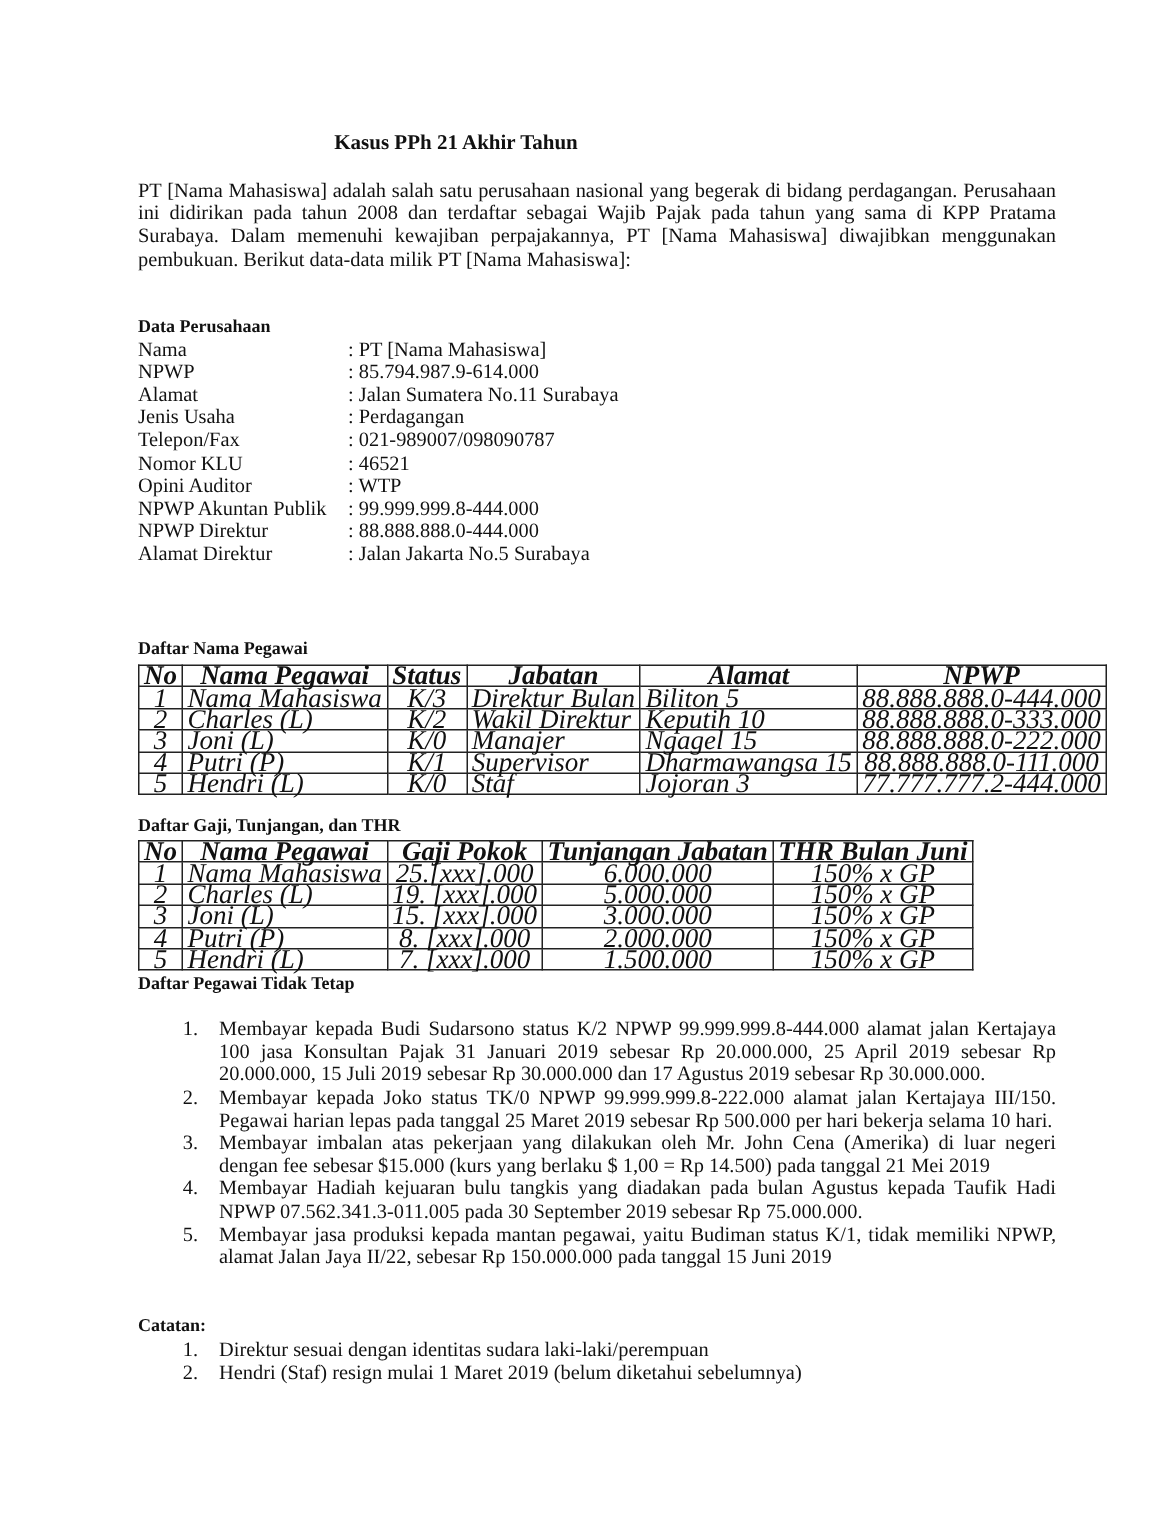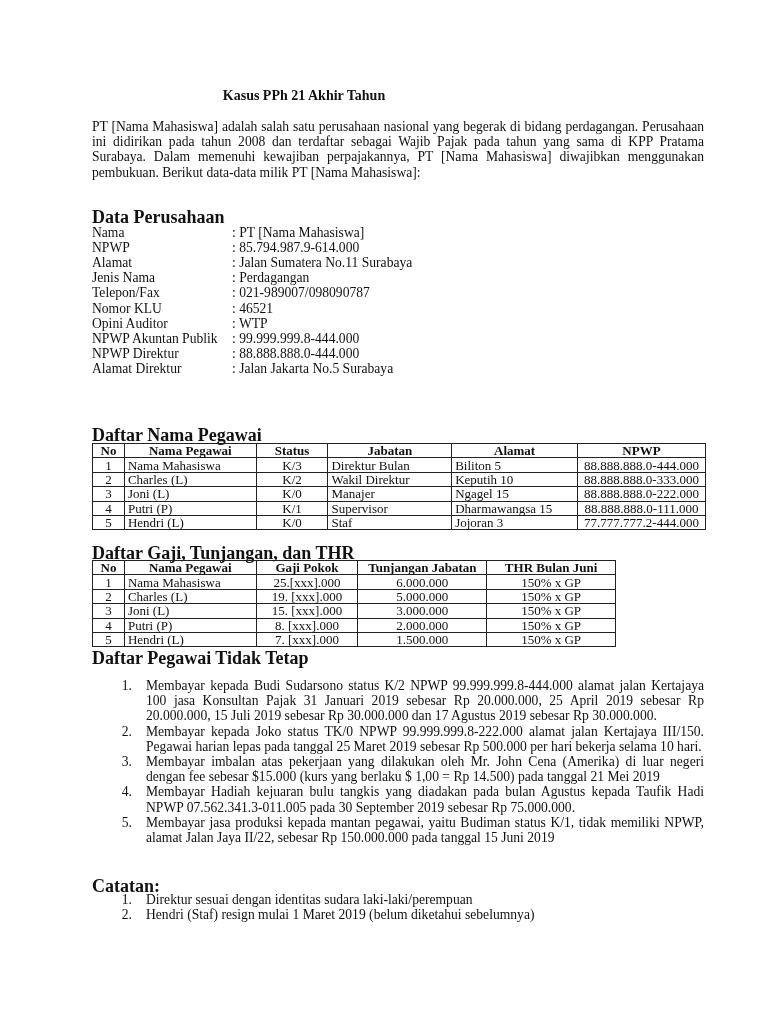--- a/index.html
+++ b/index.html
@@ -1,25 +1,25 @@
 <!DOCTYPE html>
 <html><head>
 <meta charset="utf-8">
 <style>
   html, body { margin:0; padding:0; background:#ffffff; }
   body { width:768px; height:1024px; position:relative; overflow:hidden;
          font-family:"Liberation Serif", "DejaVu Serif", serif; color:#111; font-size:13.6px; }
   .abs { position:absolute; }
   .title { left:0; width:608px; top:88px; text-align:center; font-weight:bold; font-size:14px; }
   .para { left:92px; width:612px; top:119px; line-height:15.2px; text-align:justify; }
-  .h { font-weight:bold; font-size:18px; }
+  .h { font-weight:bold; font-size:12px; }
   .kv { left:92px; top:210px; line-height:15.1px; }
   .kv .row { display:flex; white-space:nowrap; }
   .kv .k { width:140px; }
-  table { border-collapse:collapse; font-size:13px; }
+  table { border-collapse:collapse; font-size:18px;font-style:italic; }
   td, th { border:1.2px solid #222; padding:0 3px; height:13.4px; line-height:13px; white-space:nowrap; }
   th { font-weight:bold; text-align:center; }
   td.c { text-align:center; }
   .t1 { left:92px; top:443px; width:614px; }
   .t2 { left:92px; top:560px; width:524px; }
   .list { left:92px; width:612px; line-height:15.2px; }
   .list .item { display:flex; }
   .list .num { width:40px; text-align:right; padding-right:14px; flex:none; box-sizing:border-box; width:54px; }
   .list .txt { flex:1; text-align:justify; }
 </style>
@@ -39,21 +39,21 @@
       </div>
       <div class="row">
         <span class="k">NPWP</span>
         <span class="v">: 85.794.987.9-614.000</span>
       </div>
       <div class="row">
         <span class="k">Alamat</span>
         <span class="v">: Jalan Sumatera No.11 Surabaya</span>
       </div>
       <div class="row">
-        <span class="k">Jenis Nama</span>
+        <span class="k">Jenis Usaha</span>
         <span class="v">: Perdagangan</span>
       </div>
       <div class="row">
         <span class="k">Telepon/Fax</span>
         <span class="v">: 021-989007/098090787</span>
       </div>
       <div class="row">
         <span class="k">Nomor KLU</span>
         <span class="v">: 46521</span>
       </div>

